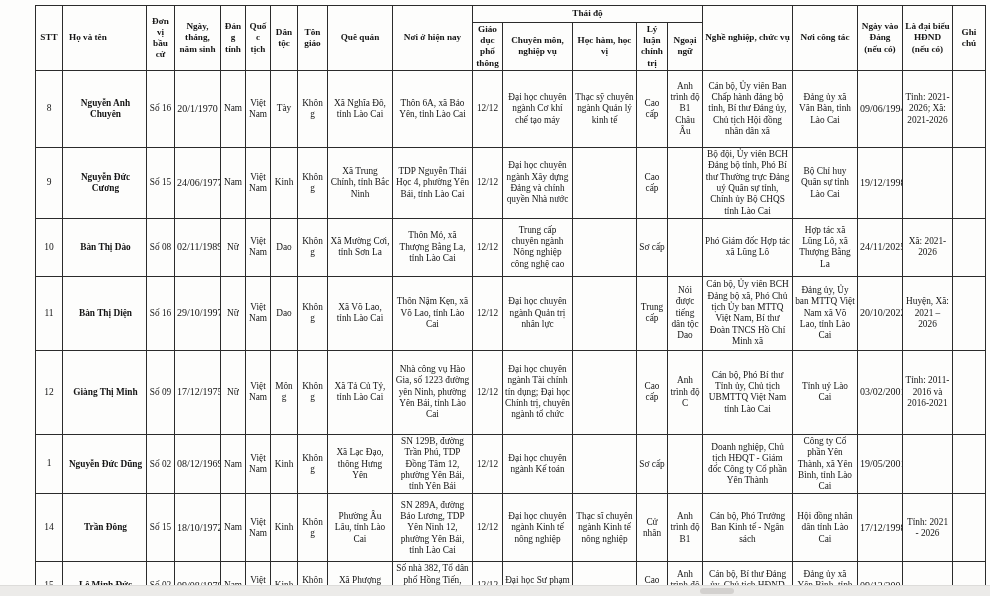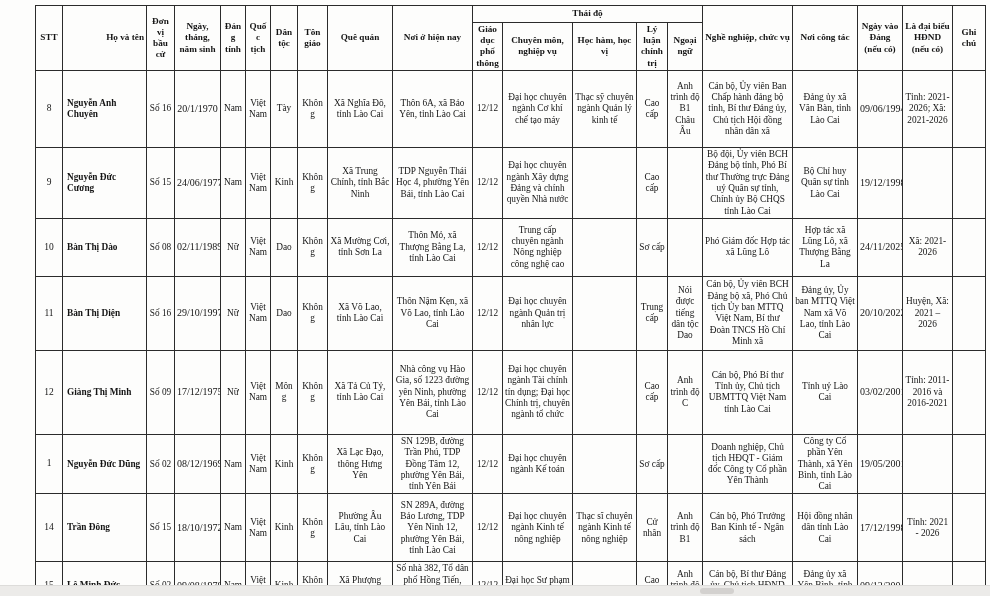--- a/index.html
+++ b/index.html
@@ -23,32 +23,32 @@
     padding:1px 2px;
     text-align:center;
     vertical-align:middle;
     font-size:9.3px;
     line-height:1.22;
     color:#141414;
     overflow:hidden;
     word-wrap:break-word;
   }
   th{font-weight:bold;font-size:9.2px;}
-  th.h-name{text-align:right;padding-left:6px;}
+  th.h-name{text-align:left;padding-left:6px;}
   thead tr:nth-child(1){height:17px;}
   thead tr:nth-child(2){height:34px;}
   tbody tr:nth-child(1){height:77px;}
   tbody tr:nth-child(2){height:60px;}
   tbody tr:nth-child(3){height:58px;}
   tbody tr:nth-child(4){height:74px;}
   tbody tr:nth-child(5){height:84px;}
   tbody tr:nth-child(6){height:56px;}
   tbody tr:nth-child(7){height:68px;}
   tbody tr:nth-child(8){height:44px;}
-  td.cell-name{text-align:left;font-weight:bold;padding-left:4px;}
+  td.cell-name{text-align:center;font-weight:bold;padding-left:4px;}
   td.cell-dob,td.cell-party_date{white-space:nowrap;font-size:10px;}
   td.cell-stt{font-size:9.5px;}
   .viewer-strip{
     position:absolute;bottom:0;left:0;width:990px;height:10px;
     background:#ecebe9;border-top:1px solid #dddcda;
   }
   .scroll-pill{
     position:absolute;bottom:2px;left:700px;width:34px;height:6px;
     background:#d3d1cf;border-radius:4px;
   }

